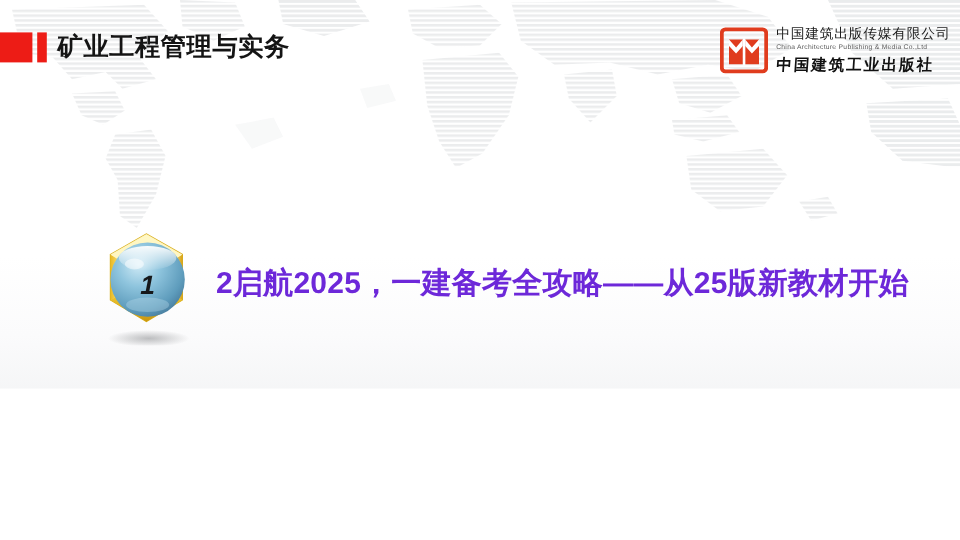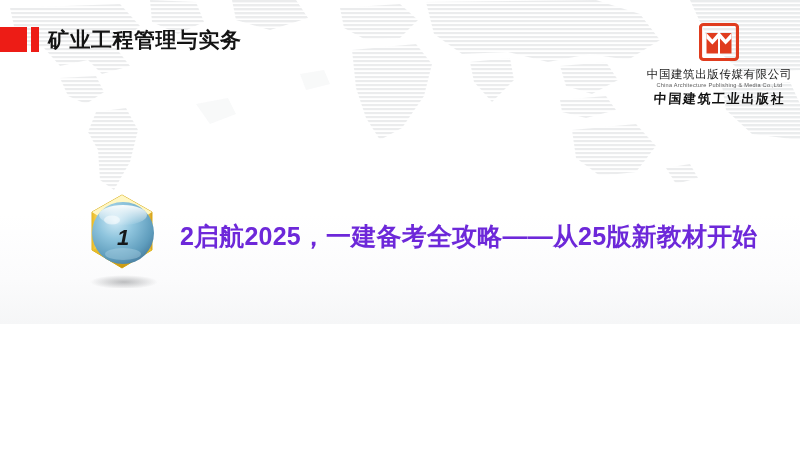--- a/index.html
+++ b/index.html
@@ -7,21 +7,20 @@
     padding: 0;
     background: #ffffff;
   }
   #slide {
     position: relative;
     width: 800px;
     height: 324px;
     overflow: hidden;
     background: #ffffff;
     font-family: "Liberation Sans", "DejaVu Sans", sans-serif;
-    text-align: center;
     -webkit-font-smoothing: antialiased;
   }
 
   
   .wall {
     position: absolute;
     left: 0; top: 0;
     width: 800px; height: 388px;
     background: linear-gradient(180deg,
         #ffffff 0%,
@@ -86,21 +85,20 @@
     white-space: nowrap;
   }
 
   
   .logo {
     position: absolute;
     right: 8px; top: 22px;
     display: flex;
     align-items: center;
     gap: 7px;
-    flex-direction: column;
   }
   .logo-mark {
     width: 40px; height: 40px;
     flex: 0 0 40px;
     position: relative;
   }
   .logo-text {
     display: flex;
     flex-direction: column;
     justify-content: center;

